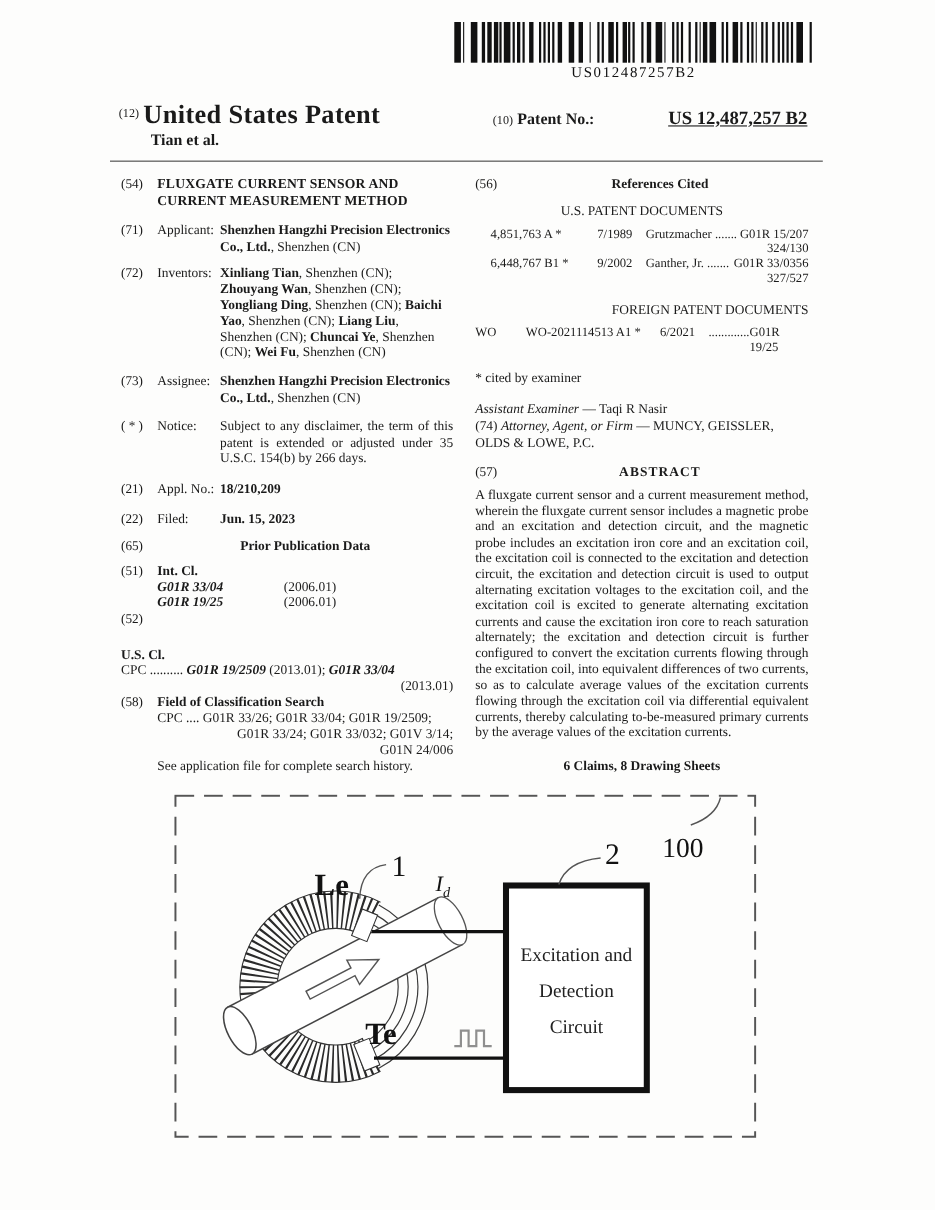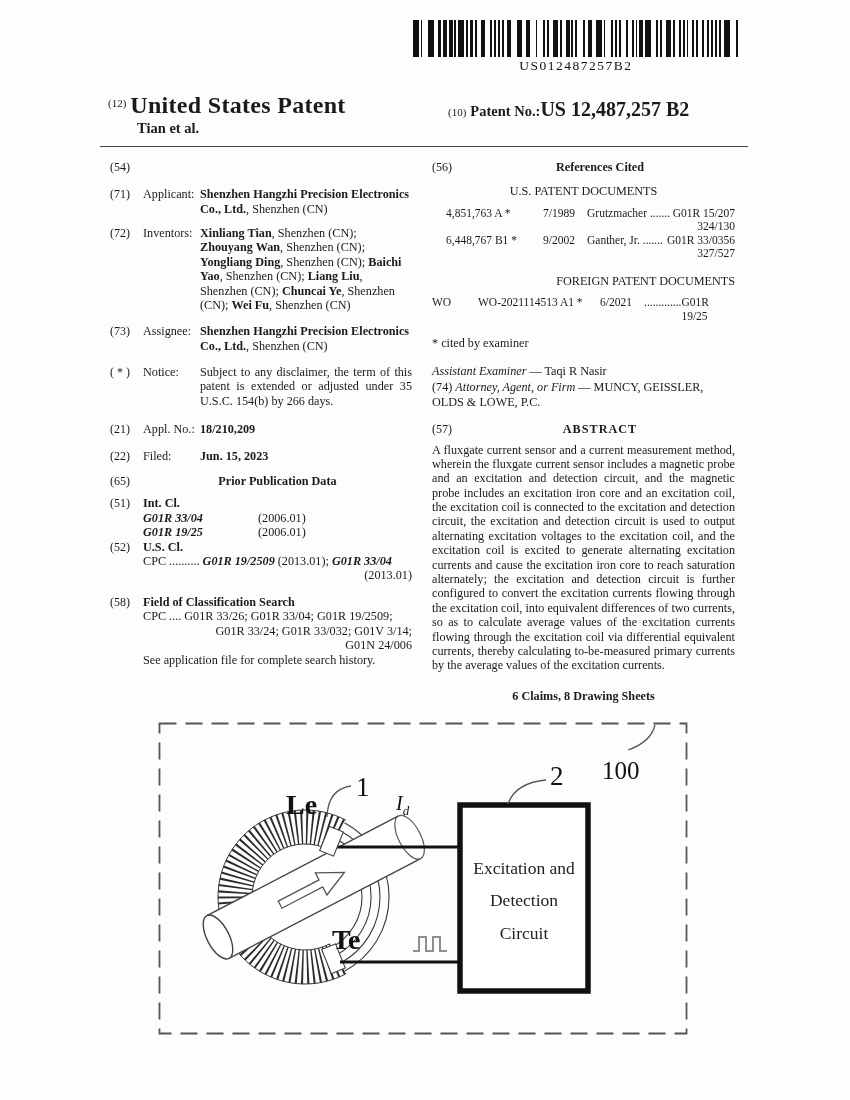--- a/index.html
+++ b/index.html
@@ -15,21 +15,21 @@
 
   
   .hdr-left{position:absolute;left:108px;top:92px;}
   .hdr-kind{font-size:11px;vertical-align:6px;}
   .hdr-title{font-size:24px;font-weight:bold;letter-spacing:0.3px;}
   .hdr-party{font-size:14.5px;font-weight:bold;margin-left:29px;margin-top:1px;}
   .hdr-right{position:absolute;left:448px;top:98px;width:286px;}
   .hdr-row{display:flex;align-items:baseline;margin-bottom:4px;}
   .hdr-num{font-size:11px;margin-right:4px;}
   .hdr-lbl{font-size:14.5px;font-weight:bold;}
-  .hdr-val{font-size:20px;font-weight:bold;flex:1;text-align:left;}
+  .hdr-val{font-size:17px;font-weight:bold;flex:1;text-align:right;text-decoration:underline;}
   .hdr-val2{font-size:15px;font-weight:bold;flex:1;text-align:right;}
   #hdr-rule{position:absolute;left:100px;top:146px;width:648px;height:0;border-top:1.6px solid #444;}
 
   
   #col-left{position:absolute;left:110px;top:160px;width:302px;font-size:12.2px;line-height:1.18;}
   #col-right{position:absolute;left:432px;top:160px;width:303px;font-size:12.2px;line-height:1.18;}
   .sec{display:flex;margin-bottom:11px;}
   .tag{width:33px;flex:0 0 33px;font-size:12px;}
   .lbl{width:57px;flex:0 0 57px;}
   .body{flex:1;}
@@ -200,20 +200,24 @@
       <span class="hdr-lbl">Patent No.:</span>
       <span class="hdr-val">US 12,487,257 B2</span>
     </div>
   </div>
   <div id="hdr-rule"></div>
 
   <div id="col-left">
 
     <div class="sec" style="margin-bottom:13px;">
       <span class="tag">(54)</span>
+      <span class="body title54">
+        <span>FLUXGATE CURRENT SENSOR AND</span><br>
+        <span>CURRENT MEASUREMENT METHOD</span>
+      </span>
     </div>
 
     <div class="sec" style="margin-bottom:10px;">
       <span class="tag">(71)</span>
       <span class="lbl">Applicant:</span>
       <span class="body"><span style="font-weight: bold;">Shenzhen Hangzhi Precision Electronics Co., Ltd.</span><span>, Shenzhen (CN)</span></span>
     </div>
 
     <div class="sec" style="margin-bottom:12px;">
       <span class="tag">(72)</span>
@@ -258,21 +262,21 @@
           <span class="code">G01R 33/04</span>
           <span>(2006.01)</span>
         </span>
         <span class="iclrow">
           <span class="code">G01R 19/25</span>
           <span>(2006.01)</span>
         </span>
       </span>
     </div>
 
-    <div class="sec" style="margin-bottom:12px;">
+    <div class="sec" style="margin-bottom:0;flex-direction:column;">
       <span class="tag">(52)</span>
       <span class="body">
         <span class="b">U.S. Cl.</span>
         <span style="display:block;"><span>CPC .......... </span><span style="font-weight: bold; font-style: italic;">G01R 19/2509</span><span> (2013.01); </span><span style="font-weight: bold; font-style: italic;">G01R 33/04</span></span>
         <span class="right" style="display:block;">(2013.01)</span>
       </span>
     </div>
 
     <div class="sec" style="margin-bottom:0;">
       <span class="tag">(58)</span>

